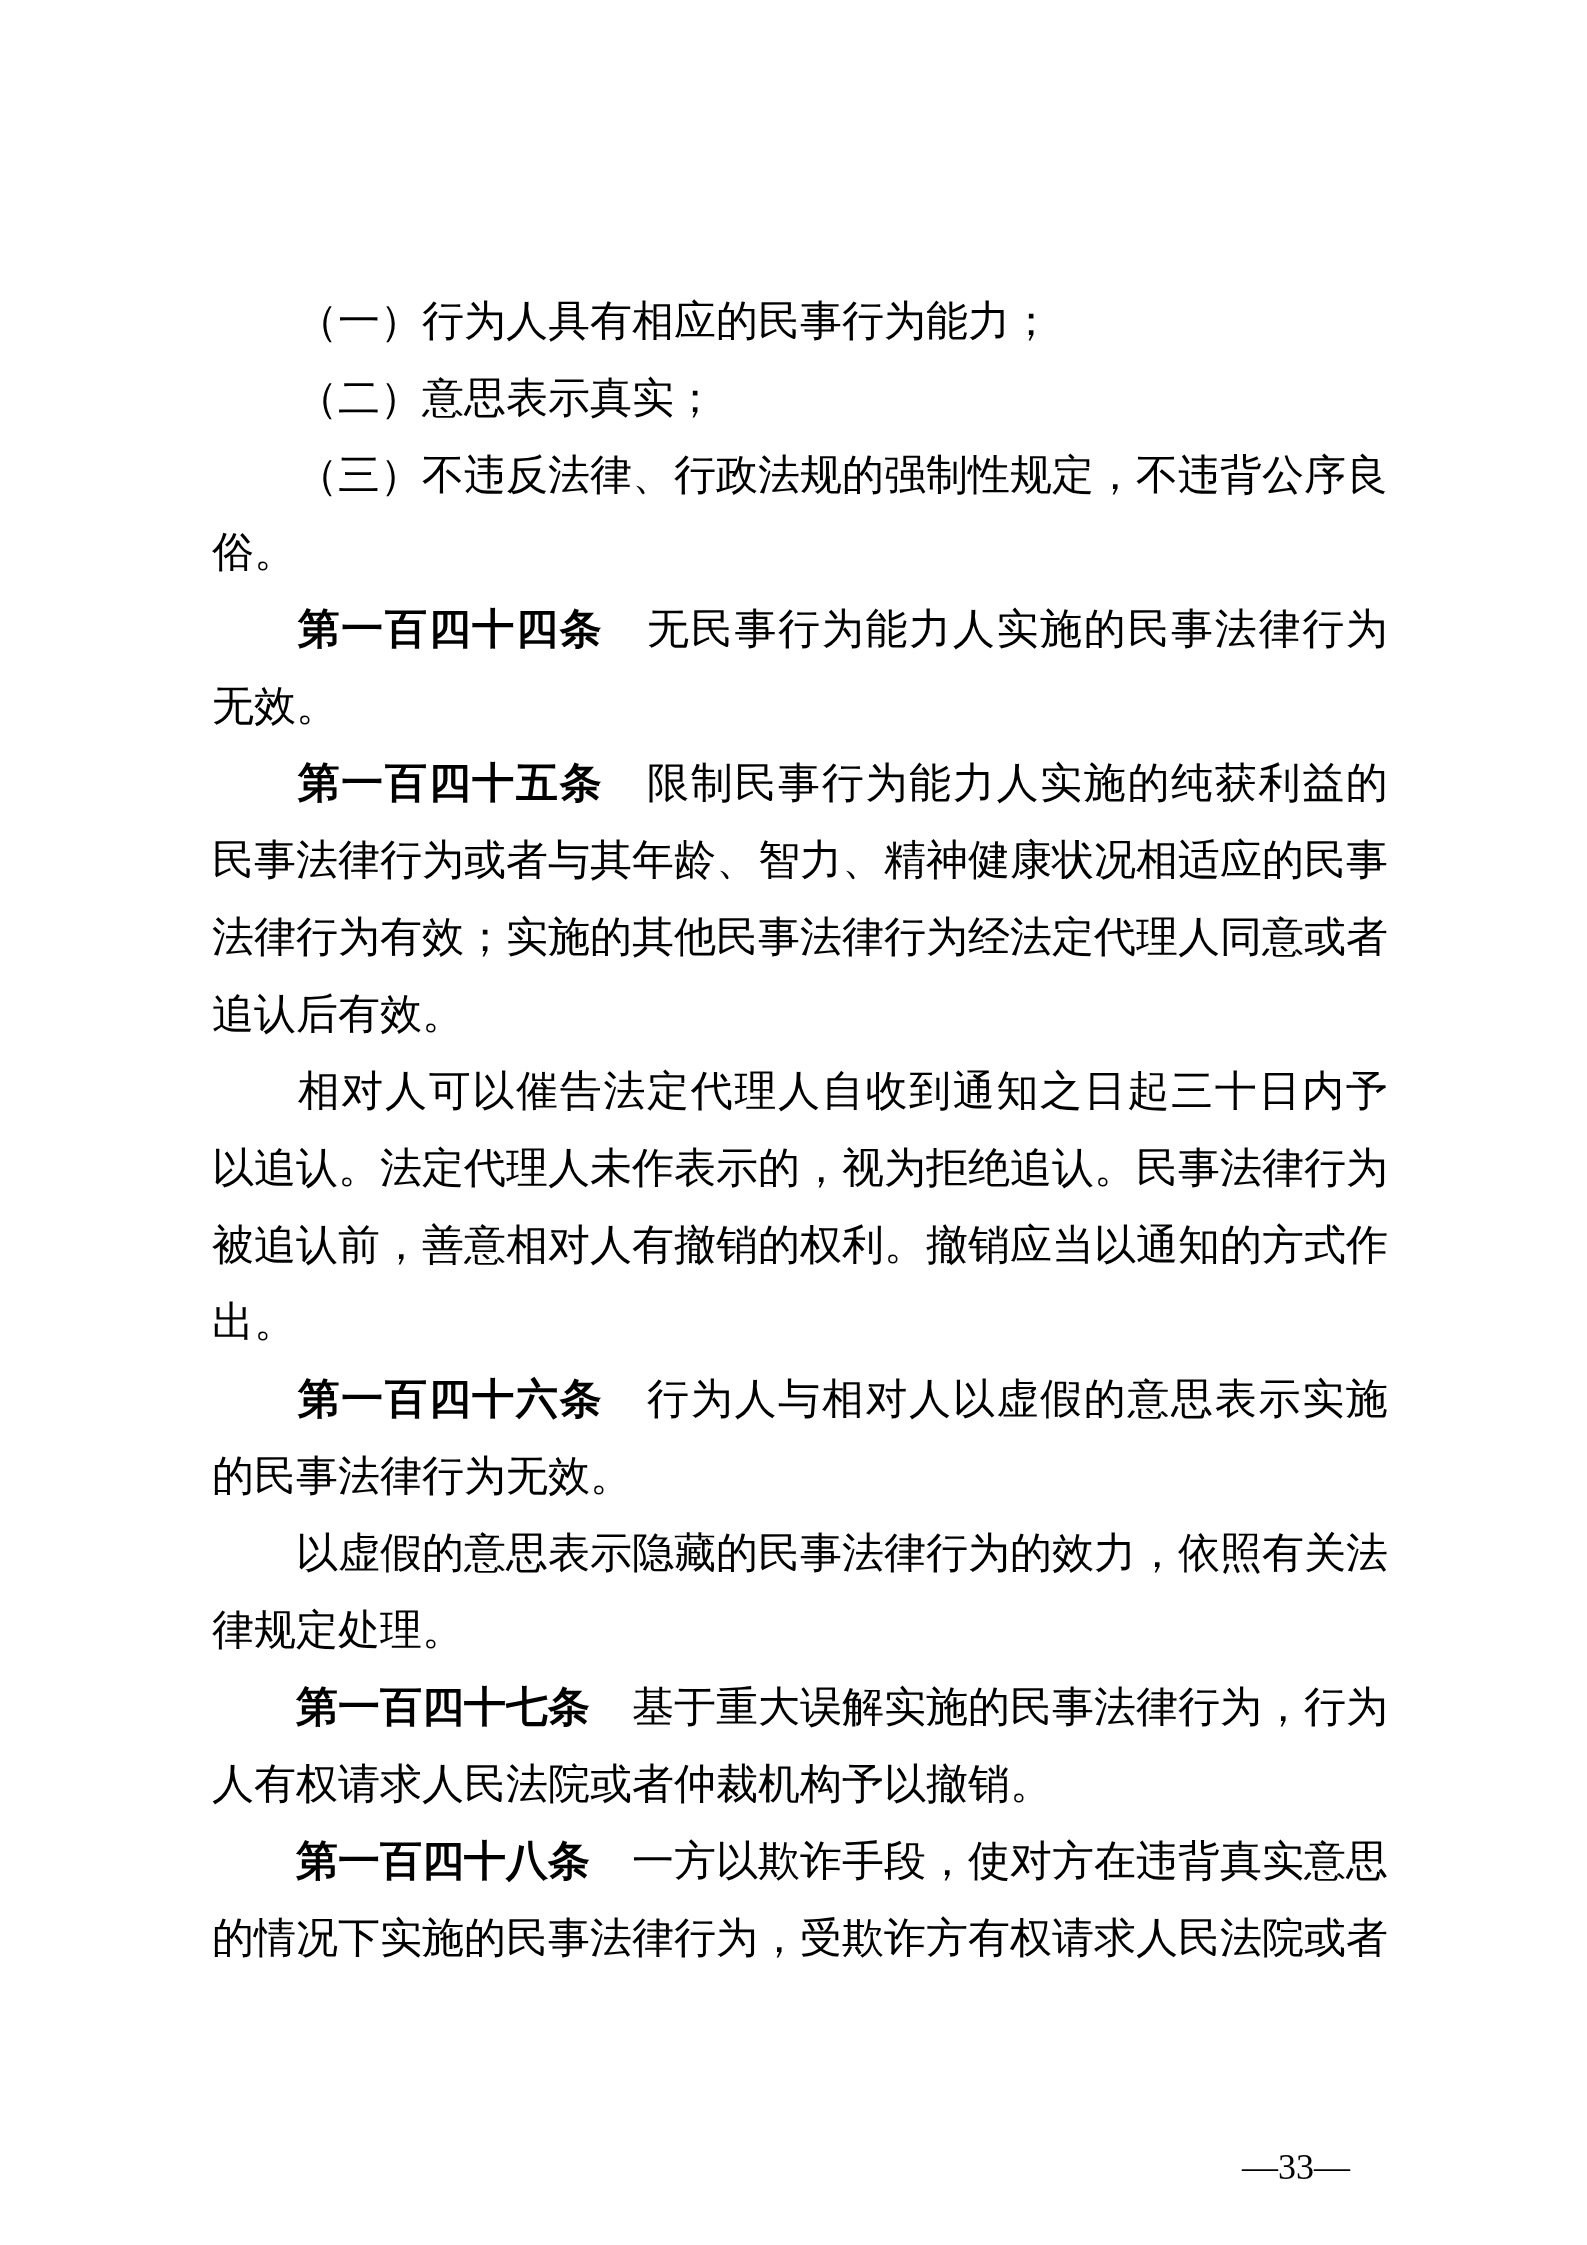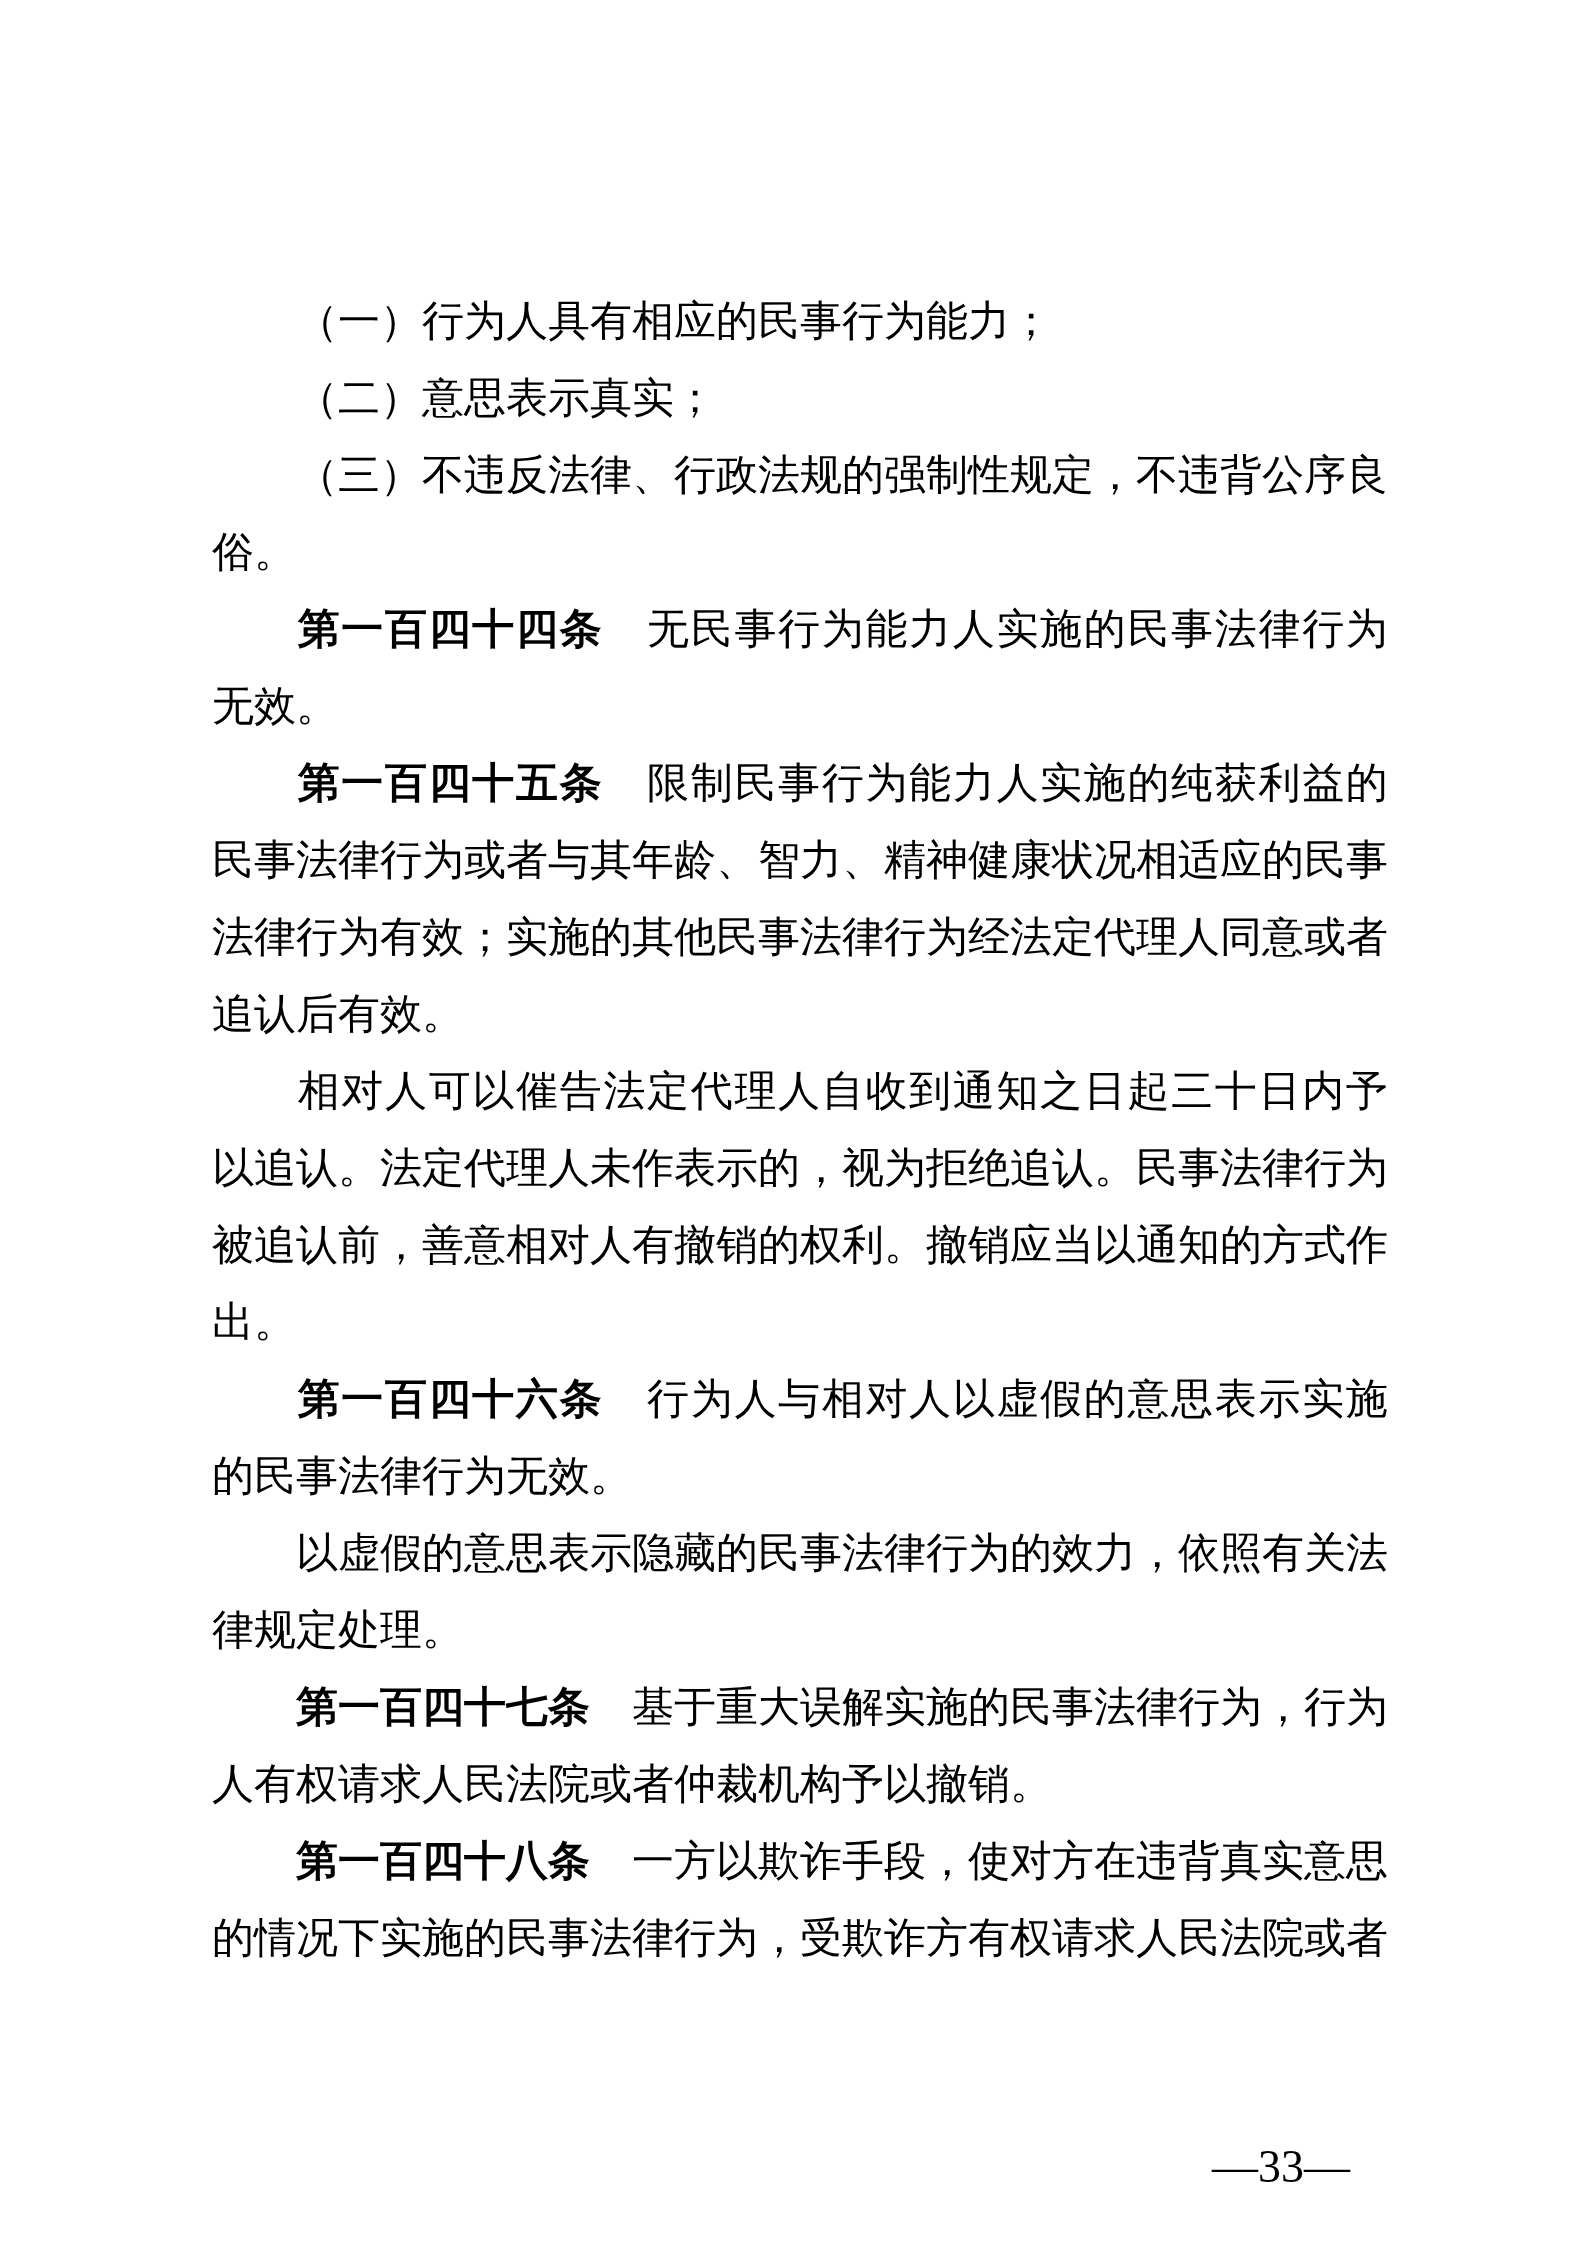--- a/index.html
+++ b/index.html
@@ -43,21 +43,21 @@
     font-family: "Liberation Serif", serif;
   }
   .cell.art {
     font-weight: 700;
     font-family: "Liberation Sans", sans-serif;
   }
   .page-number {
     position: absolute;
     top: 2149px;
     right: 237px;
-    font-size: 46px;
+    font-size: 36px;
     line-height: 36px;
     font-family: "Liberation Serif", serif;
     color: #000000;
   }
 </style>
 </head>
 <body style="background: rgb(255, 255, 255); color: rgb(0, 0, 0);">
 
 <div class="page">
   <main class="text-block">

